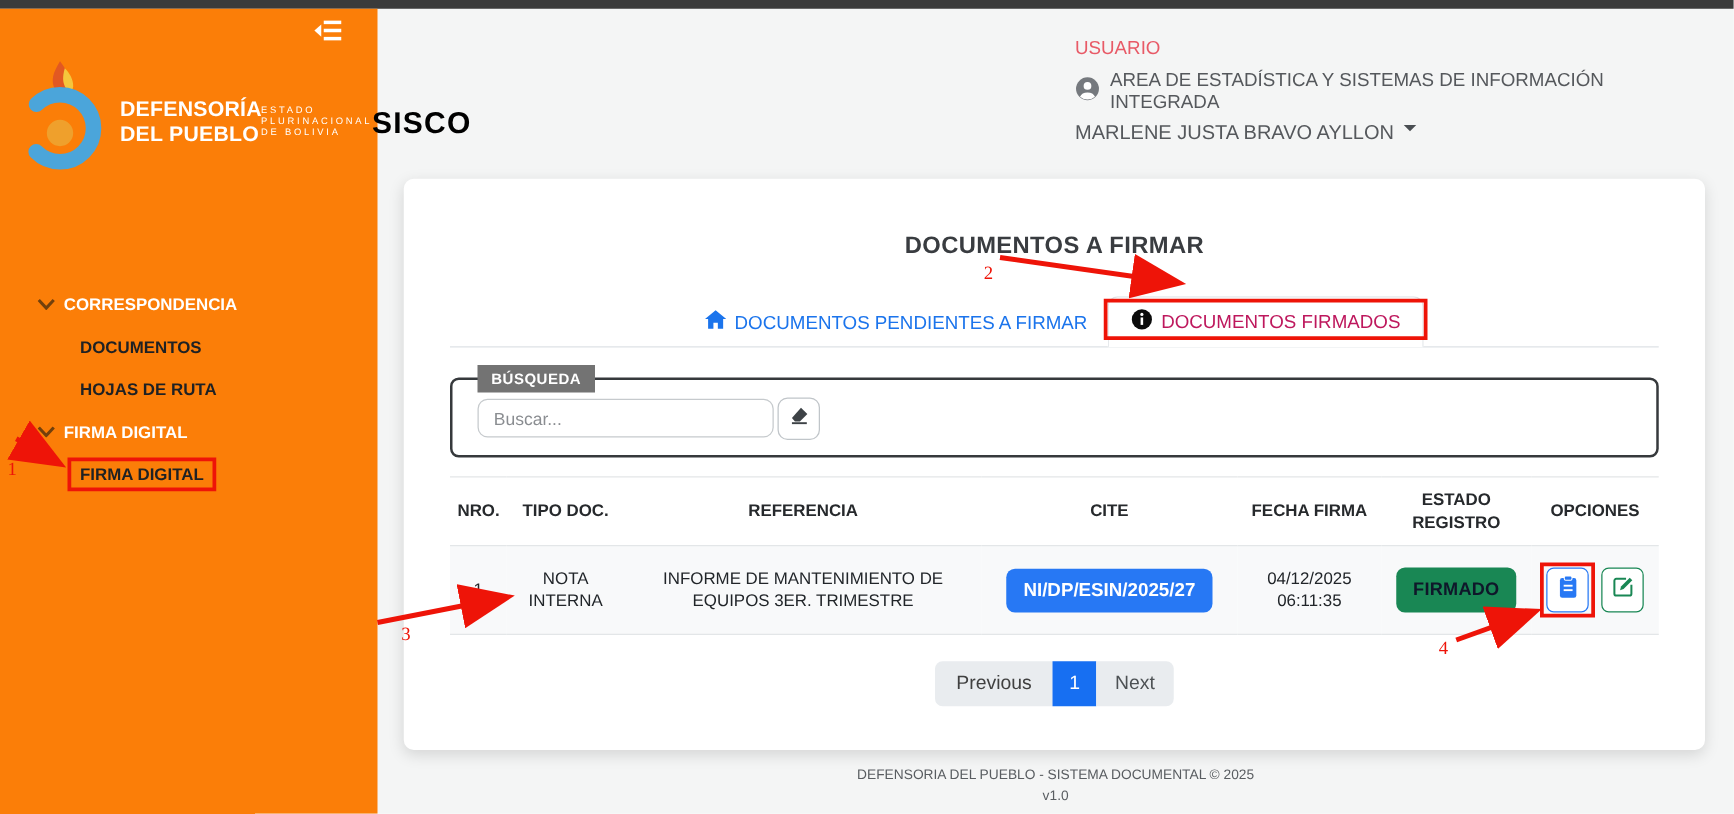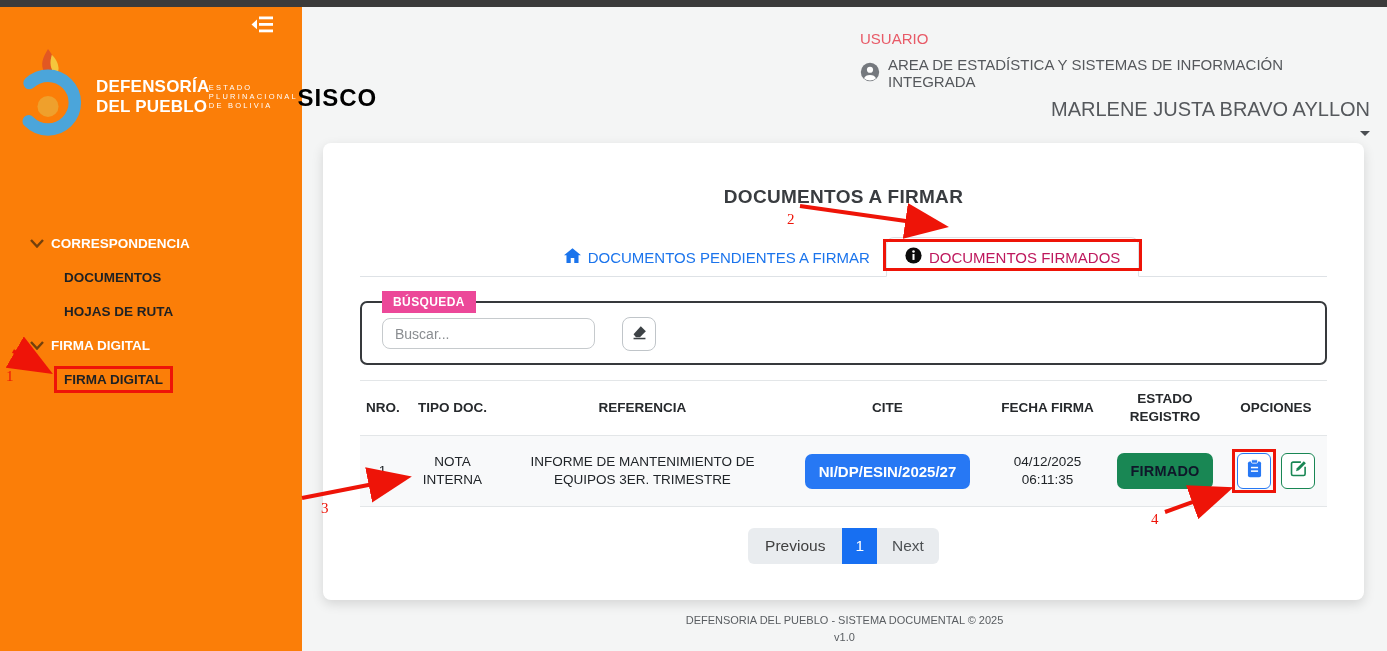--- a/index.html
+++ b/index.html
@@ -29,21 +29,21 @@
   .nav-item { height:34px; display:flex; align-items:center; font-size:13.5px; font-weight:bold; cursor:pointer; }
   .nav-parent { padding-left:30px; color:#fff; }
   .nav-parent .chev { margin-right:7px; display:flex; }
   .nav-child { padding-left:64px; color:#1e2124; }
   .rel { position:relative; display:inline-block; }
 
   
   .user-block { position:absolute; left:860px; top:30px; width:510px; color:#55585c; }
   .usuario { color:#e85a67; font-size:15px; margin-bottom:9px; }
   .user-line { display:flex; align-items:center; gap:8px; font-size:15px; margin-bottom:8px; }
-  .user-name { display:flex; align-items:flex-end; gap:8px; font-size:20px; cursor:pointer;flex-direction:column; }
+  .user-name { display:flex; align-items:flex-start; gap:8px; font-size:16px; cursor:pointer; }
   .caret-down { width:0; height:0; border-left:5px solid transparent; border-right:5px solid transparent; border-top:5px solid #4a4e52; margin-top:2px; }
 
   
   .card {
     position:absolute; left:323px; top:143px; width:1041px; height:457px;
     background:#fff; border-radius:8px; box-shadow:0 4px 12px rgba(0,0,0,.13);
   }
   .card-title { margin-top:43px; text-align:center; font-size:19px; line-height:22px; font-weight:bold; color:#393c40; letter-spacing:.3px; }
 
   .tabbar { width:967px; margin:29px auto 0; display:flex; justify-content:center; align-items:flex-end; border-bottom:1px solid #dee2e6; }
@@ -51,25 +51,25 @@
   .tab-inactive { color:#1b74ec; }
   .tab-active {
     color:#be185d; background:#fff; position:relative;
     border:1px solid #dee2e6; border-bottom:1px solid #fff;
     border-radius:8px 8px 0 0; margin-bottom:-1px; padding:9px 18px;
   }
 
   
   .search-box { position:relative; width:967px; height:64px; margin:24px auto 0; border:2px solid #36393c; border-radius:7px; }
   .search-legend {
-    position:absolute; top:-12px; left:20px; background:#ec4899; color:#fff;
+    position:absolute; top:-12px; left:20px; background:#737373; color:#fff;
     font-size:12px; font-weight:bold; letter-spacing:.4px; padding:4px 11px;
   }
   .search-input {
-    position:absolute; left:20px; top:15px; width:213px; height:31px;
+    position:absolute; left:20px; top:15px; width:237px; height:31px;
     border:1px solid #c6cacd; border-radius:8px; padding:0 12px; font-size:14px;
     font-family:"Liberation Sans", sans-serif; color:#3c4043; outline:none;
   }
   .search-input::placeholder { color:#8a8d91; }
   .clear-btn {
     position:absolute; left:260px; top:14px; width:34px; height:34px;
     background:#fff; border:1px solid #c0c5c9; border-radius:8px;
     display:flex; align-items:center; justify-content:center; cursor:pointer;
   }
 

